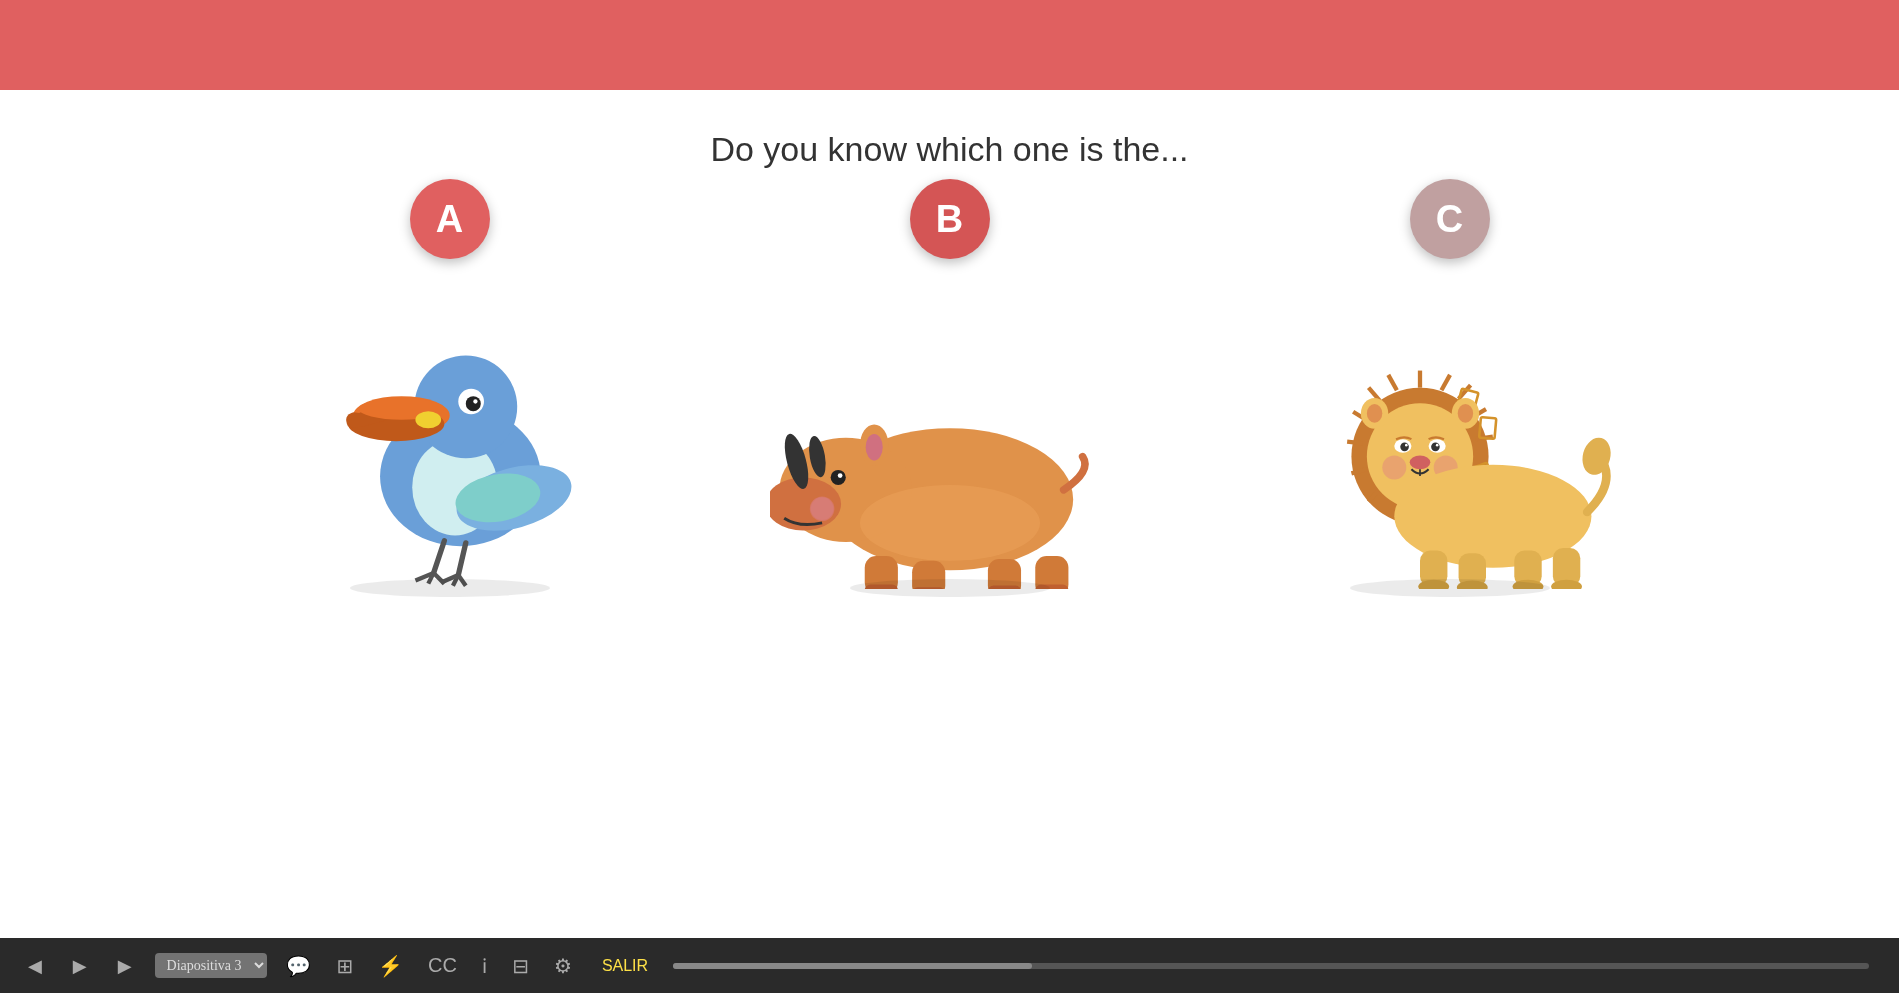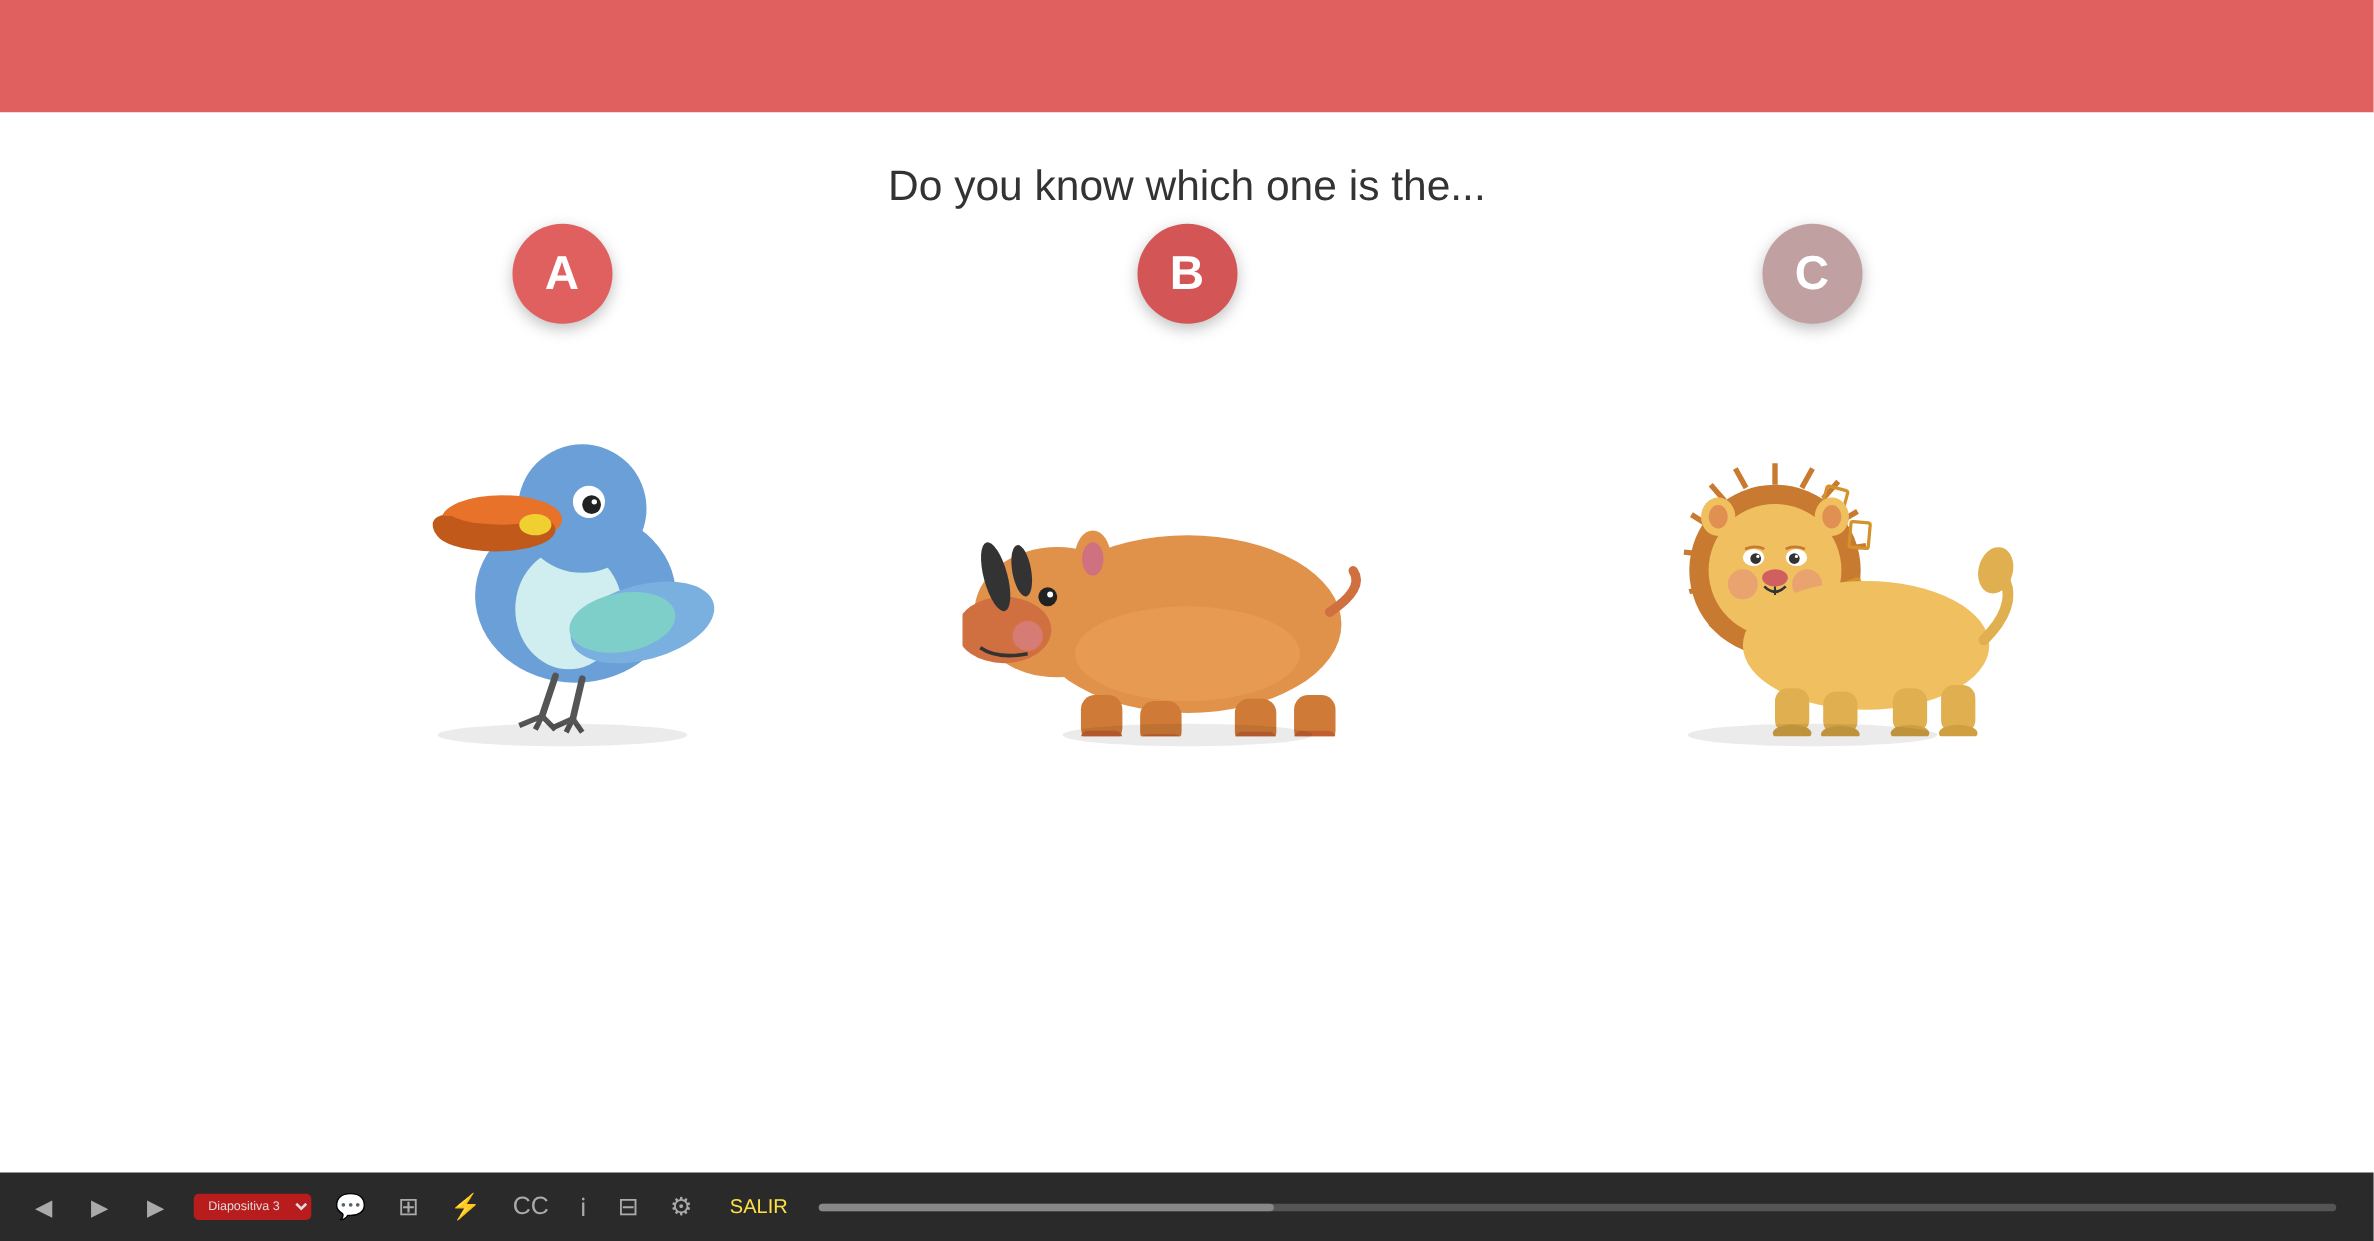--- a/index.html
+++ b/index.html
@@ -118,26 +118,27 @@
     .toolbar-btn {
       color: #aaa;
       background: none;
       border: none;
       cursor: pointer;
       font-size: 18px;
       padding: 4px 8px;
     }
 
     .slide-selector {
-      background: #b91c1c;
+      background: #737373;
       color: #ddd;
       border: none;
       border-radius: 4px;
       padding: 4px 8px;
-      font-size: 10px;
+      font-size: 14px;
+      font-family: Liberation Serif, serif;
     }
 
     .toolbar-icon {
       color: #aaa;
       font-size: 20px;
       cursor: pointer;
       padding: 0 5px;
     }
 
     .salir-btn {

